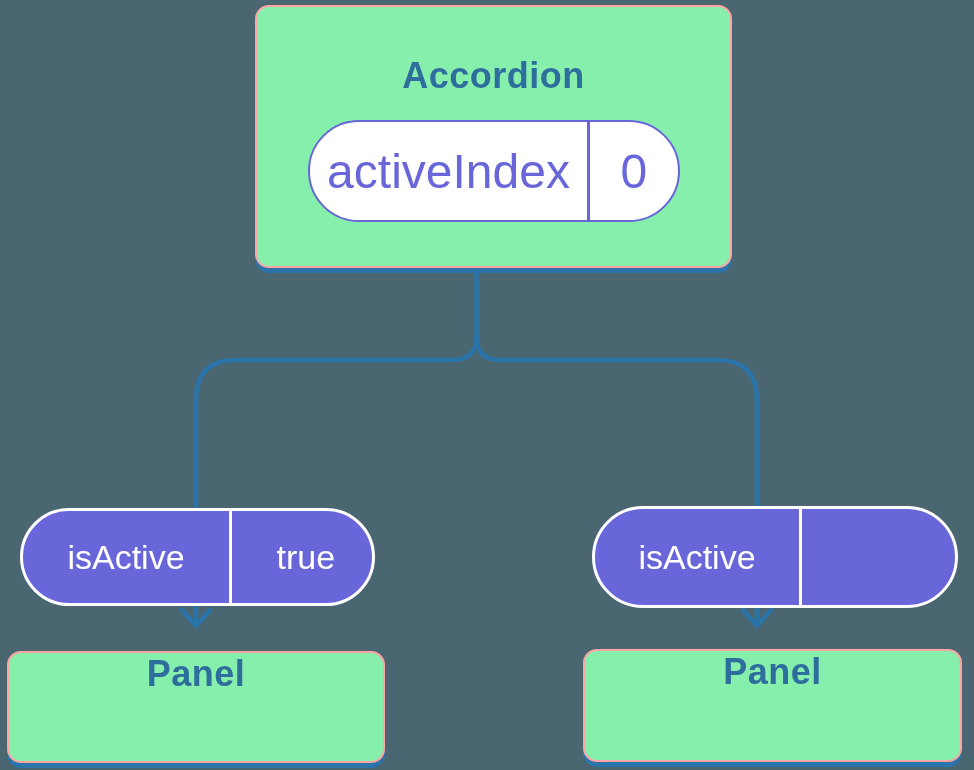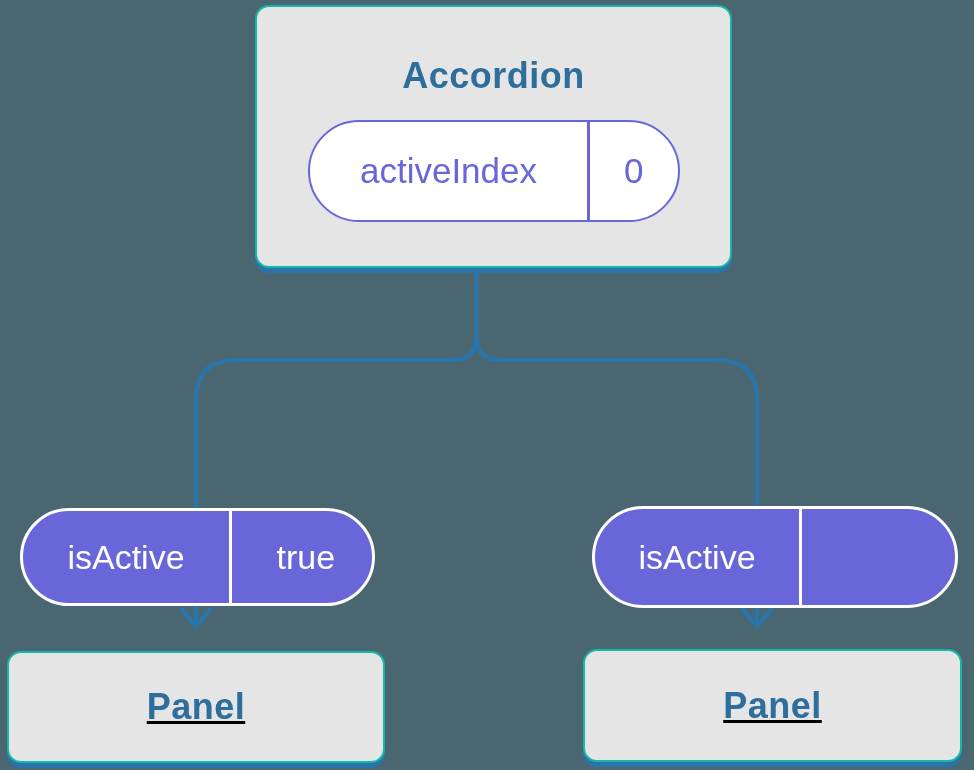--- a/index.html
+++ b/index.html
@@ -20,60 +20,60 @@
   #connectors {
     position: absolute;
     left: 0; top: 0;
     width: 974px; height: 770px;
     z-index: 1;
   }
 
   
   .card {
     position: absolute;
-    background: #e5e5e5;
-    border: 2px solid #14b8a6;
+    background: #86efac;
+    border: 2px solid #fca5a5;
     box-shadow: 0 5px 0 0 #2b74a9;
     border-radius: 14px;
     z-index: 2;
     box-sizing: border-box;
   }
   .card-title {
     color: #2d6e9d;
     font-size: 36px;
     font-weight: 600;
     text-align: center;
     letter-spacing: 0.5px;
   }
   #accordion-card { left: 255px; top: 5px; width: 477px; height: 263px; }
   #accordion-card .card-title { margin-top: 48px; }
 
   #panel-left  { left: 7px;   top: 651px; width: 378px; height: 112px; }
   #panel-right { left: 583px; top: 649px; width: 379px; height: 113px; }
-  .panel-card { display: flex; align-items: center; justify-content: center; text-decoration: underline; }
+  .panel-card { display: flex; justify-content: center; }
 
   
   .state-pill {
     position: absolute;
     left: 51px; top: 113px;
     width: 372px; height: 102px;
     border: 2.5px solid #6866d9;
     border-radius: 51px;
     background: #ffffff;
     display: flex;
     align-items: stretch;
     box-sizing: border-box;
     overflow: hidden;
   }
   .state-pill .seg {
     display: flex;
     align-items: center;
     justify-content: center;
     color: #6866d9;
-    font-size: 35px;
+    font-size: 48px;
     font-weight: 400;
   }
   .state-pill .seg-name { width: 277px; }
   .state-pill .divider { width: 2.5px; background: #6866d9; }
   .state-pill .seg-value { flex: 1; }
 
   
   .prop-pill {
     position: absolute;
     background: #6866d9;

